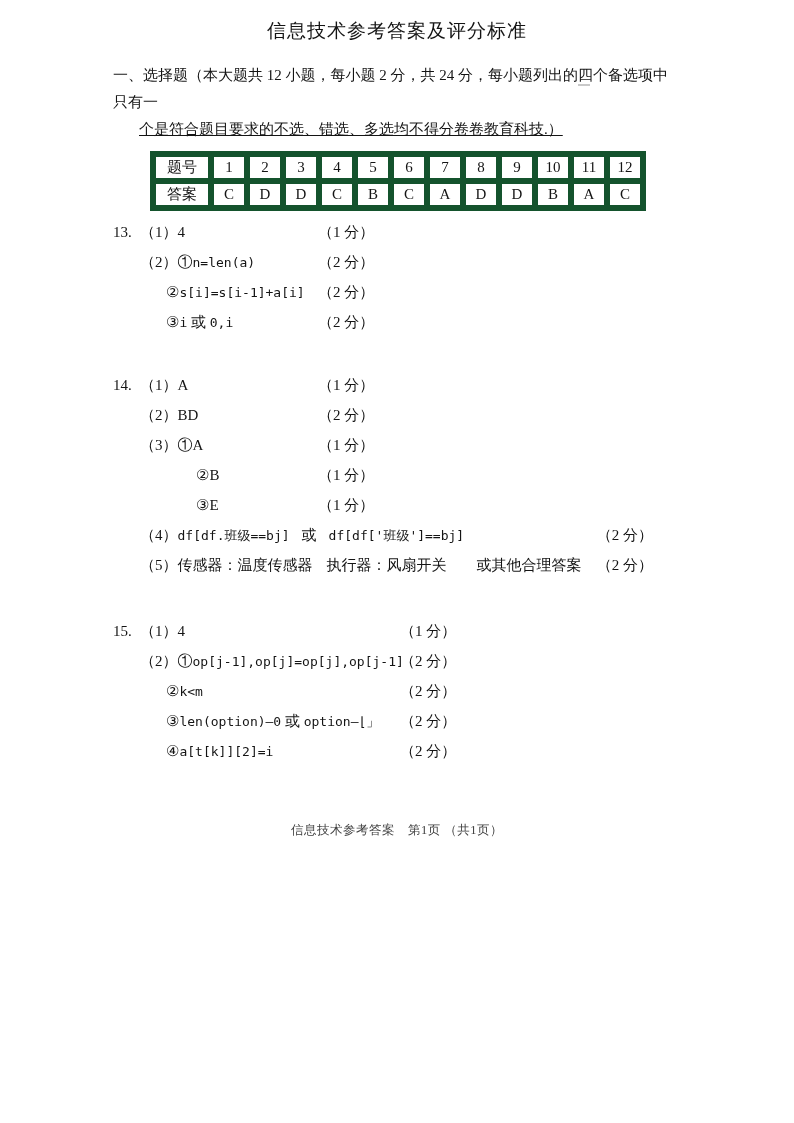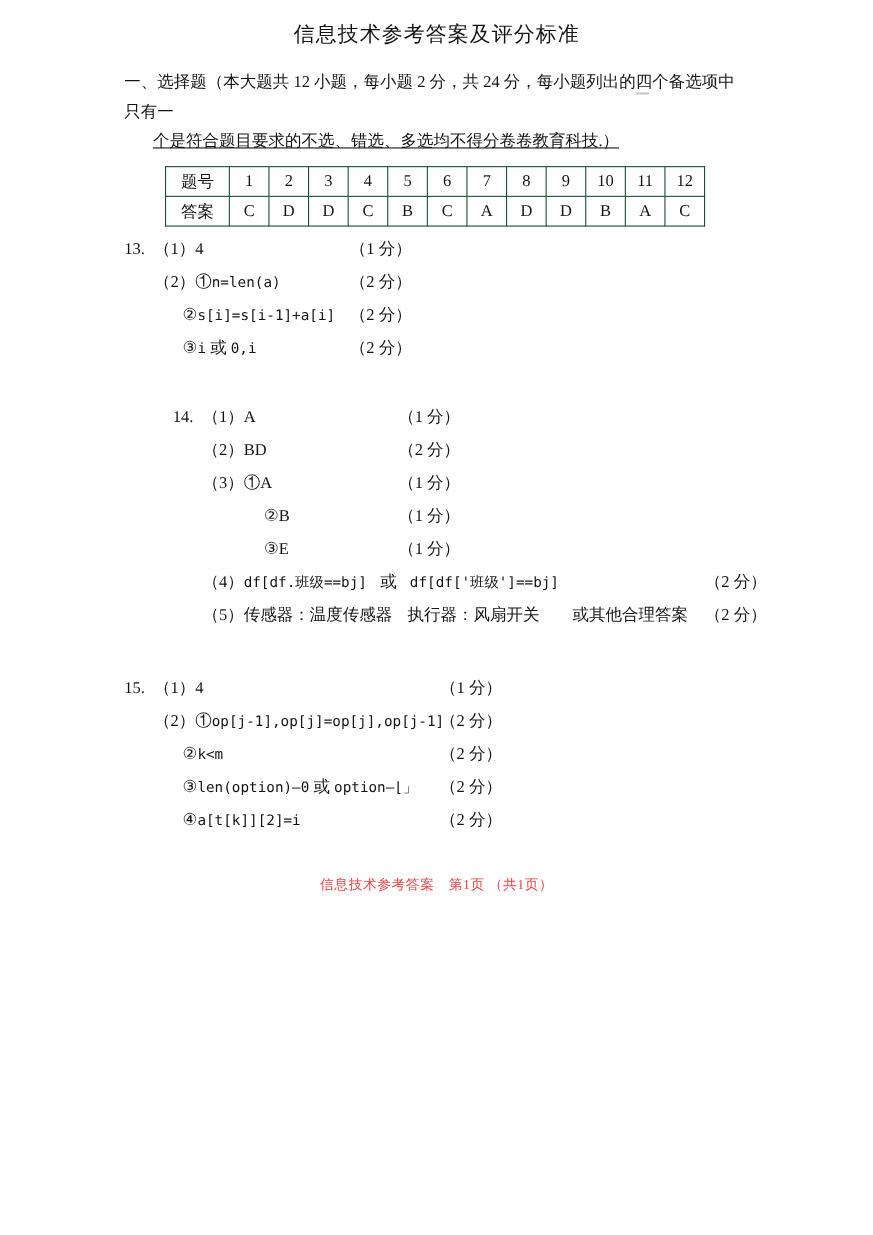--- a/index.html
+++ b/index.html
@@ -9,43 +9,43 @@
     font-family:"Liberation Serif","DejaVu Serif",serif; color:#141414;
     padding:0 113px; overflow:hidden;
   }
   .corner-mark { position:absolute; left:578px; top:84px; width:12px; height:2px; background:#c9c9c9; }
   .title { margin-top:140px; font-size:29px; font-weight:bold; text-align:center; letter-spacing:1px; }
   .subtitle { margin-top:18px; font-size:19px; font-weight:normal; text-align:center; letter-spacing:1px; }
   .sec-head { font-size:15px; line-height:27px; }
   .sec1-l1 { margin-top:18px; }
   .sec1-l2 { padding-left:26px;text-decoration:underline; }
   .anstable { border-collapse:collapse; margin:8px 0 0 37px; }
-  .anstable td { border:1px solid #14532d; text-align:center; font-size:15px; height:27px; padding:0 2px; }
+  .anstable td { border:6px solid #14532d; text-align:center; font-size:15px; height:27px; padding:0 2px; }
   .anstable td.lbl { width:58px; }
   .anstable td.c { width:36px; }
   .sec2 { margin-top:12px; }
   .qblock.q13 { margin-top:12px; }
-  .qblock.q14 { margin-top:44px;margin-left:44px; }
+  .qblock.q14 { margin-top:44px; }
   .qblock.q15 { margin-top:47px; }
   .row { display:flex; align-items:baseline; font-size:15px; line-height:19px; margin-bottom:11px; padding-left:27px; }
   .row.has-num { padding-left:0; }
   .num { width:27px; }
   .label { white-space:nowrap; }
   .label.w178 { width:178px; }
   .label.w260 { width:260px; }
   .label.ind1 { padding-left:26px; }
   .label.ind2 { padding-left:56px; }
   .q14 .row { width:540px; }
   .score { white-space:nowrap;text-align:right; }
   .score.push { margin-left:auto; }
   .code { font-family:"DejaVu Sans Mono","Liberation Mono",monospace; font-size:13px; }
   .gap12 { margin:0 12px; }
   .gap14 { margin-left:14px; }
   .gap30 { margin-left:30px; }
-  .footer { margin-top:40px; text-align:center; font-size:12.5px; color:#ef4444; letter-spacing:0.5px; }
+  .footer { margin-top:61px; text-align:center; font-size:12.5px; color:#404040; letter-spacing:0.5px; }
 </style>
 </head>
 <body>
 
 <div class="page">
   <div class="corner-mark"></div>
 
   <h2 class="subtitle">信息技术参考答案及评分标准</h2>
 
   <p class="sec-head sec1-l1">一、选择题（本大题共 12 小题，每小题 2 分，共 24 分，每小题列出的四个备选项中只有一</p>

